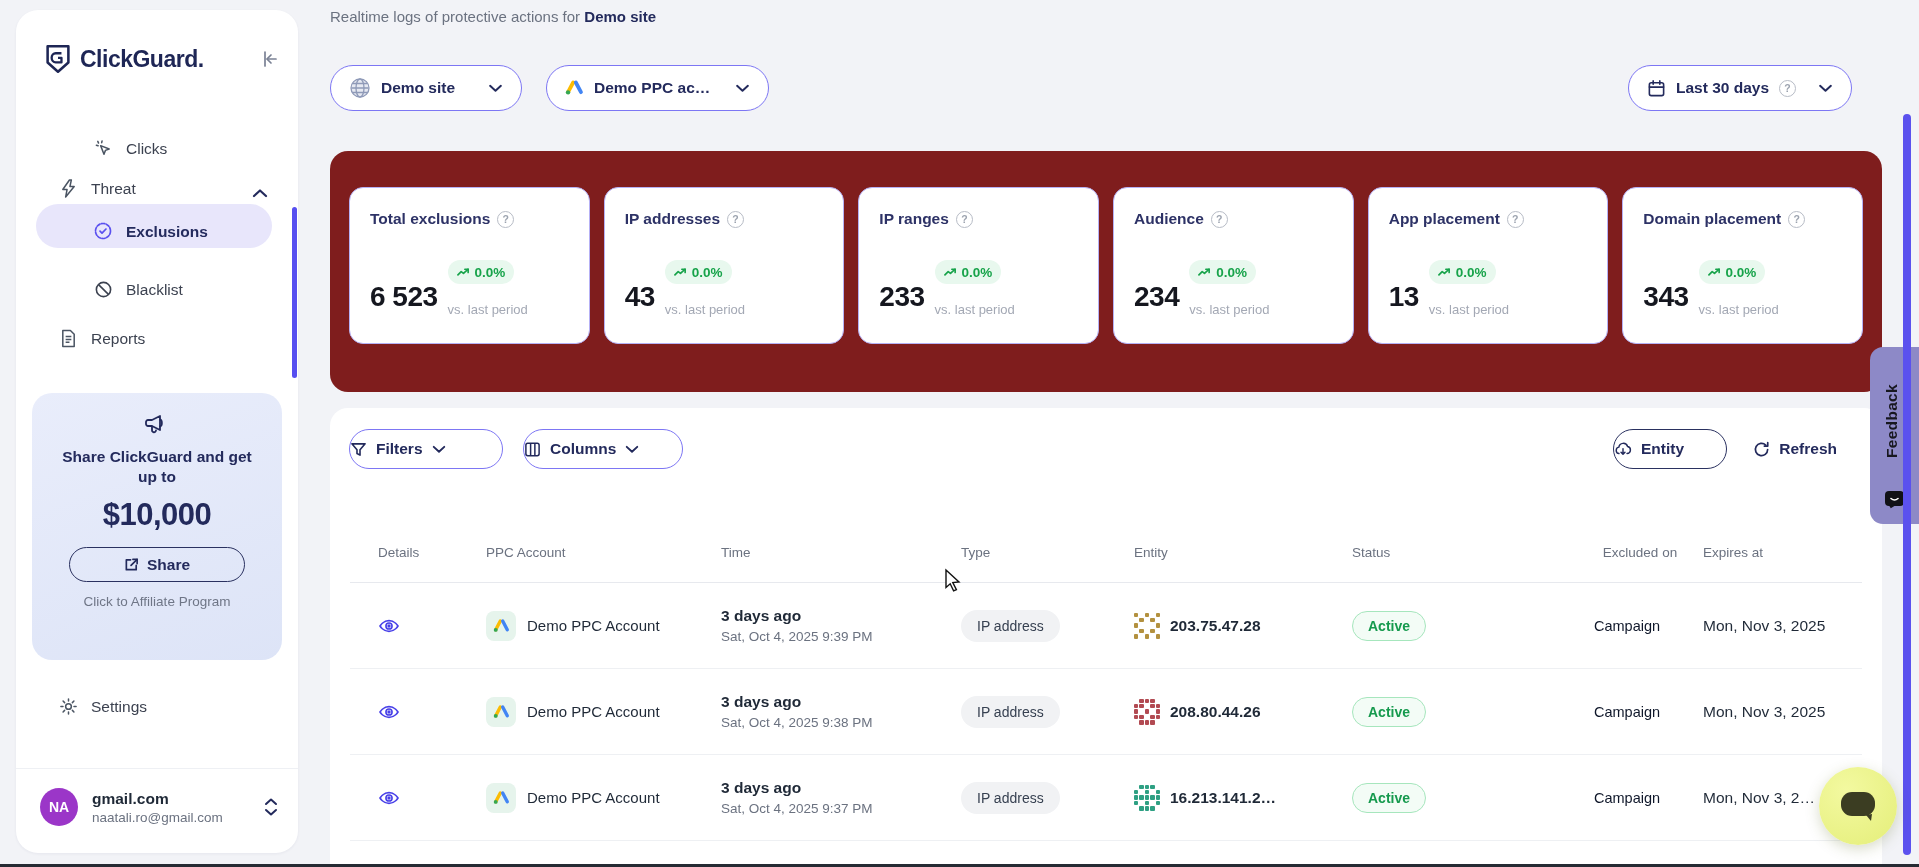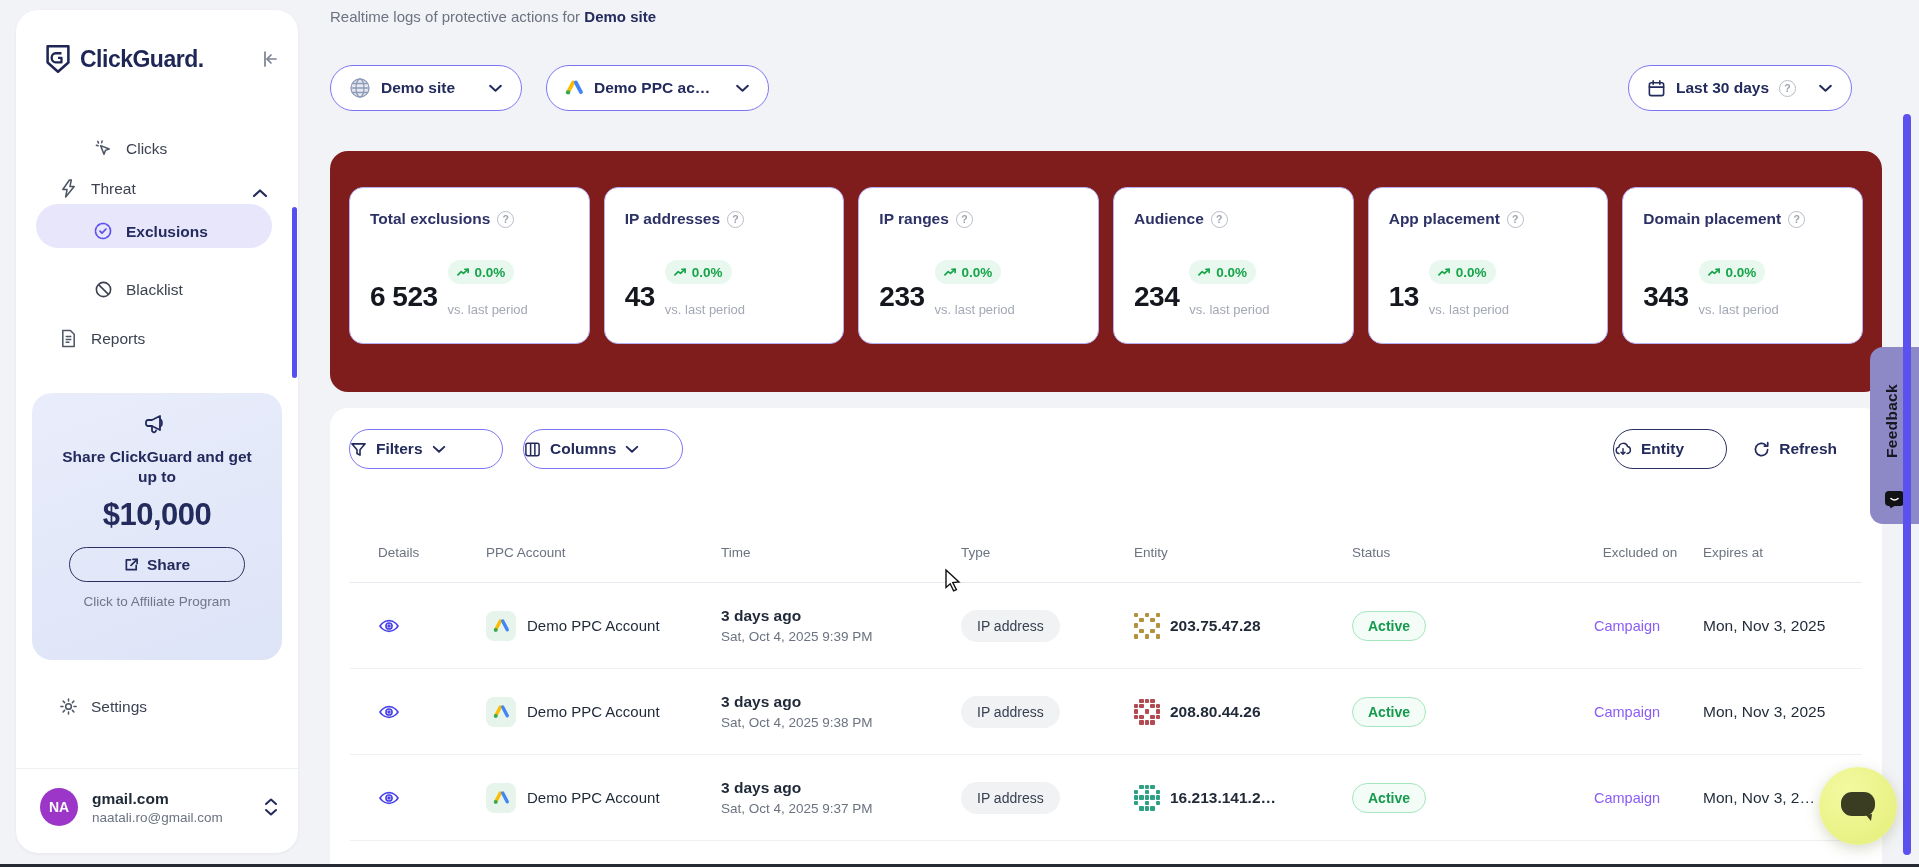--- a/index.html
+++ b/index.html
@@ -76,21 +76,21 @@
   .acct { display:flex; align-items:center; gap:11px; font-size:15px; color:#1f2937; }
   .gads-bg { width:30px; height:30px; border-radius:8px; background:#e6f4ec; display:flex; align-items:center; justify-content:center; }
   .t-rel { font-size:15.5px; font-weight:600; color:#1f2937; }
   .t-abs { font-size:13.5px; color:#6b7280; margin-top:4px; }
   .type-chip { display:inline-block; background:#f1f2f4; border-radius:17px; padding:8px 16px; font-size:14px; color:#374151; }
   .entity { display:flex; align-items:center; gap:10px; font-size:15.5px; font-weight:600; color:#1f2937; }
   .identicon { width:26px; height:26px; display:grid; grid-template-columns:repeat(5,1fr); grid-template-rows:repeat(5,1fr); gap:1px; }
   .identicon span { border-radius:1px; }
   .status-chip { display:inline-flex; align-items:center; height:30px; padding:0 15px; border:1.3px solid #a6e6bd;
     background:#f3fcf6; color:#169a4e; font-size:14px; font-weight:600; border-radius:16px; }
-  .excl { font-size:14.5px; color:#8b5cf6; text-align:center; padding-right:26px; }
+  .excl { font-size:14.5px; color:#0f172a; text-align:center; padding-right:26px; }
   .exp { font-size:15.5px; color:#1f2937; }
 
   
   .feedback-tab { position:absolute; left:1870px; top:347px; width:49px; height:177px; background:#8d89c7;
     border-radius:13px 0 0 13px; cursor:pointer; }
   .feedback-label { position:absolute; top:14px; left:0; right:6px; height:120px; display:flex; align-items:center; justify-content:center;
     writing-mode:vertical-rl; transform:rotate(180deg); font-size:15.5px; font-weight:600; color:#17171f; letter-spacing:.3px; }
   .feedback-ic { position:absolute; left:14px; bottom:14px; }
   .page-scroll-thumb { position:absolute; left:1903px; top:114px; width:8px; height:741px; background:#5b51ee; border-radius:4px; }
   .chat-fab { position:absolute; left:1819px; top:767px; width:78px; height:78px; border-radius:50%;

